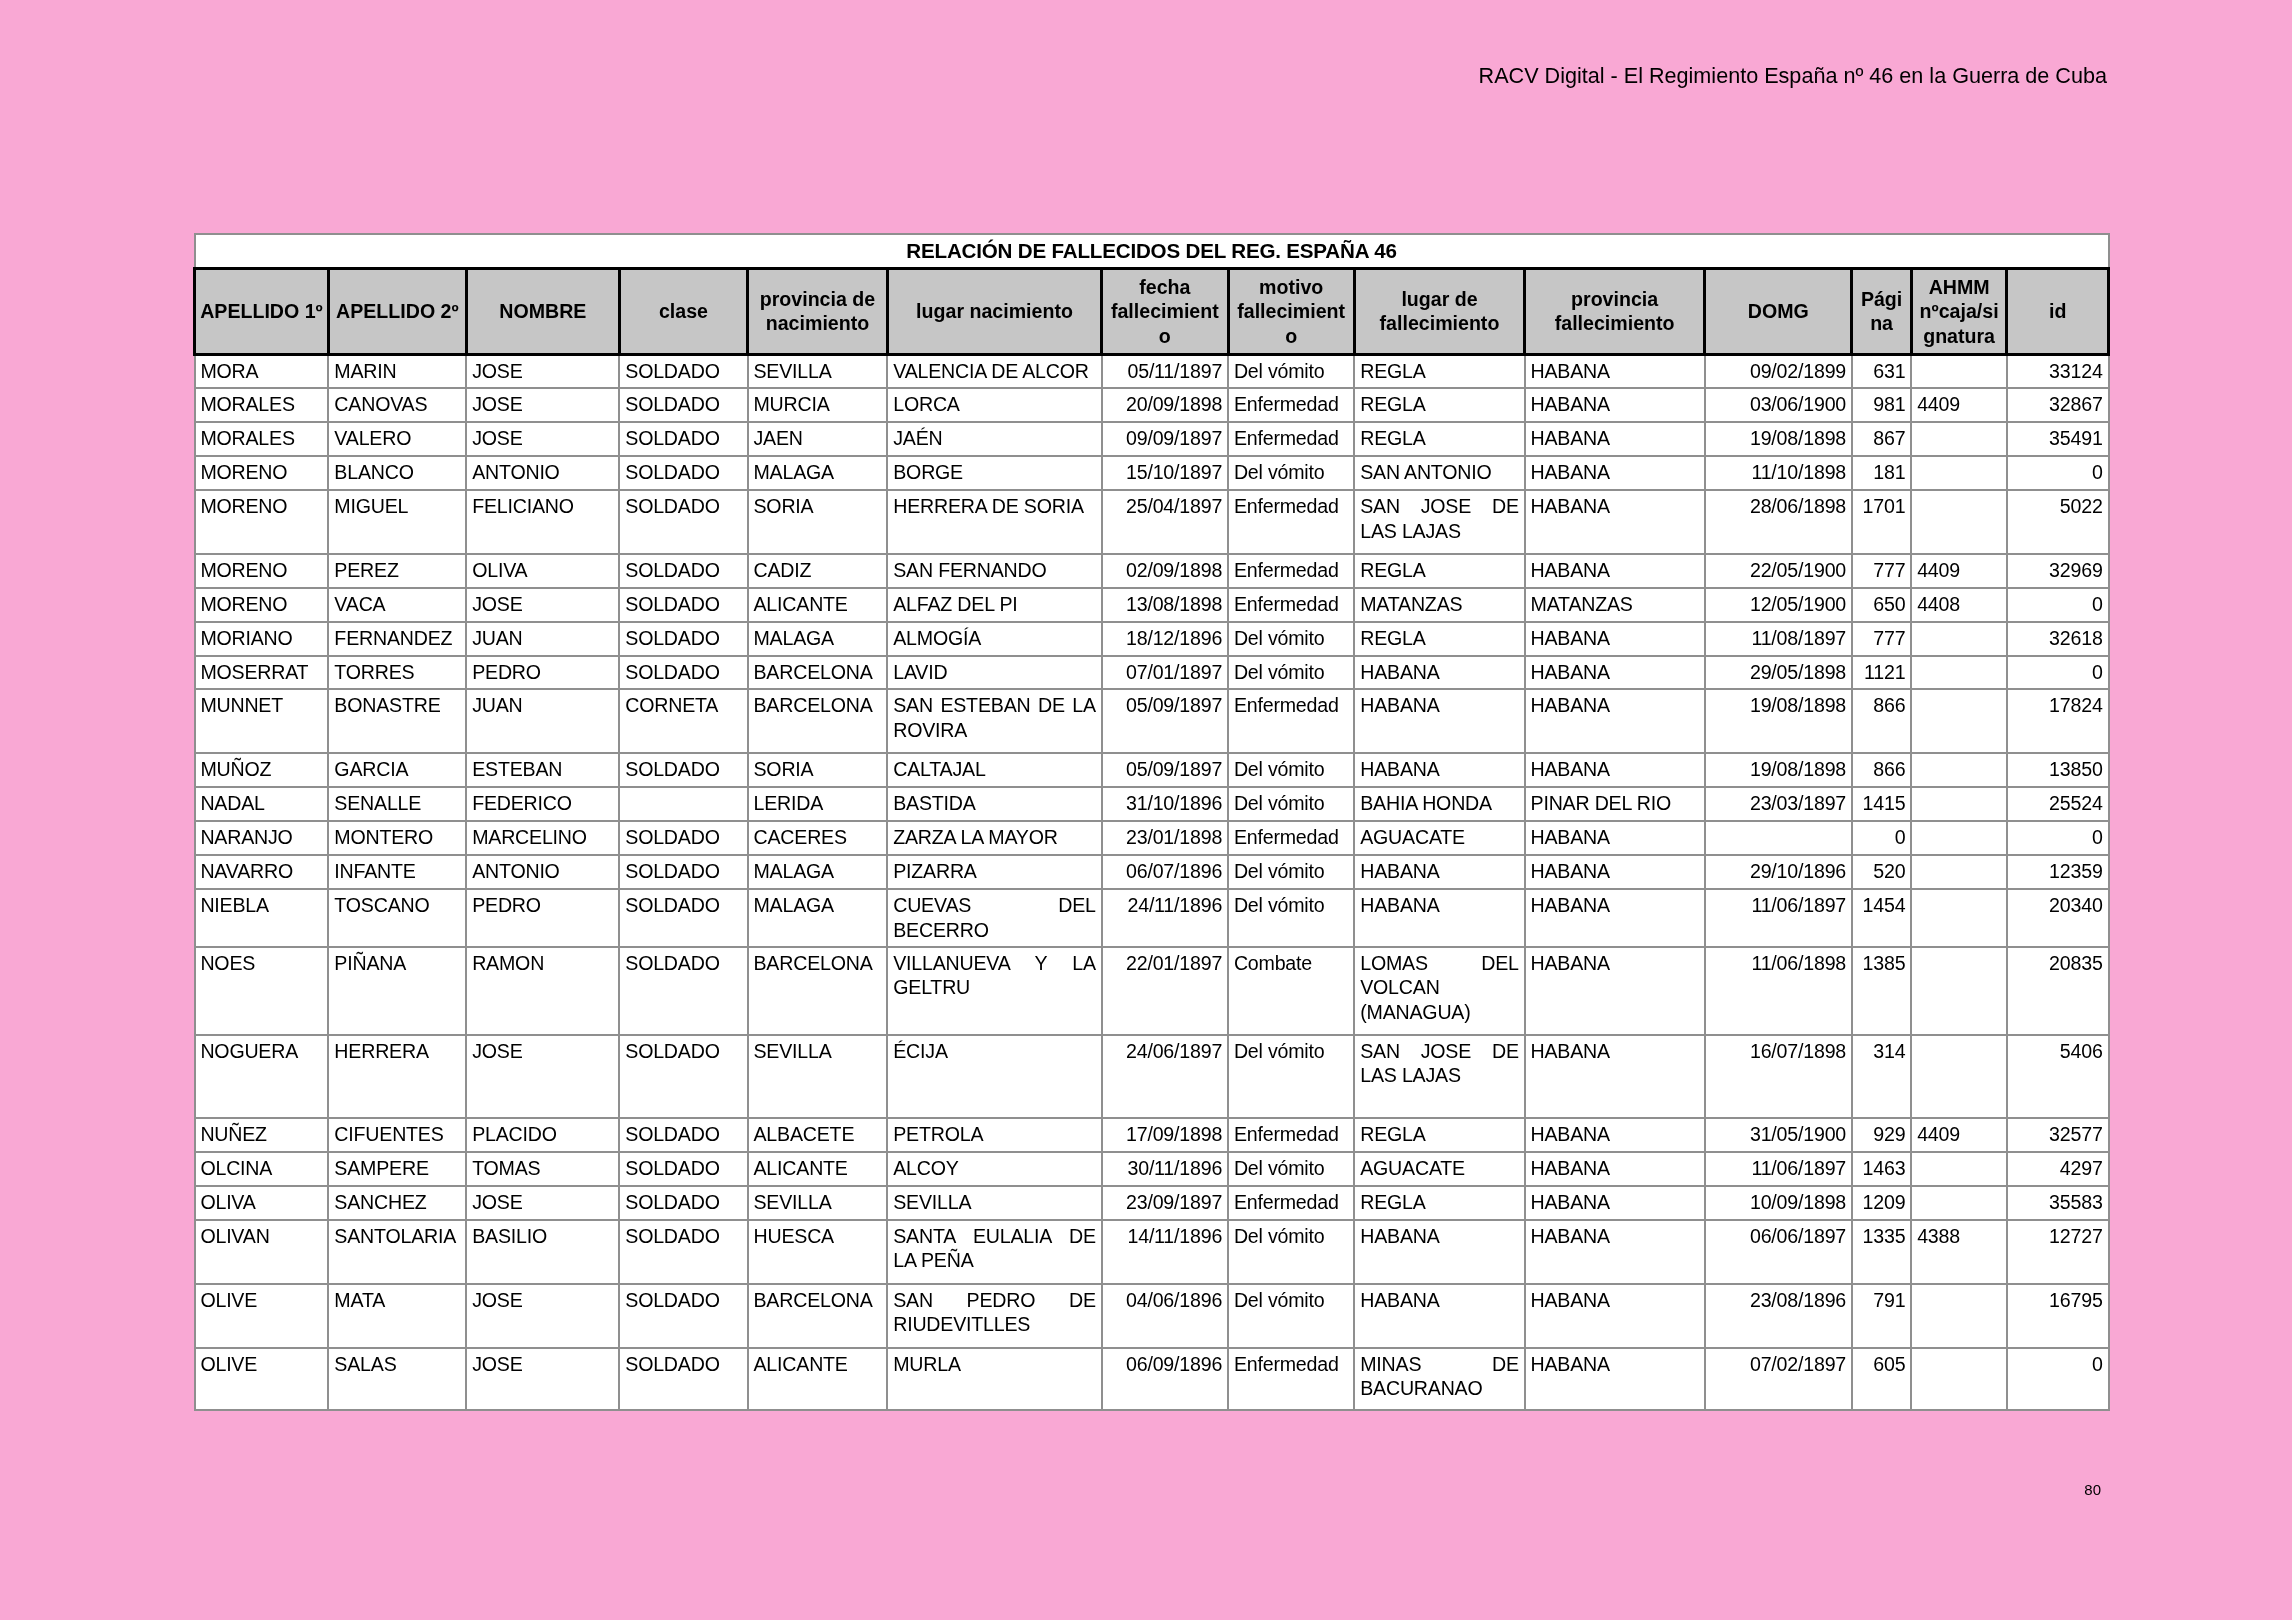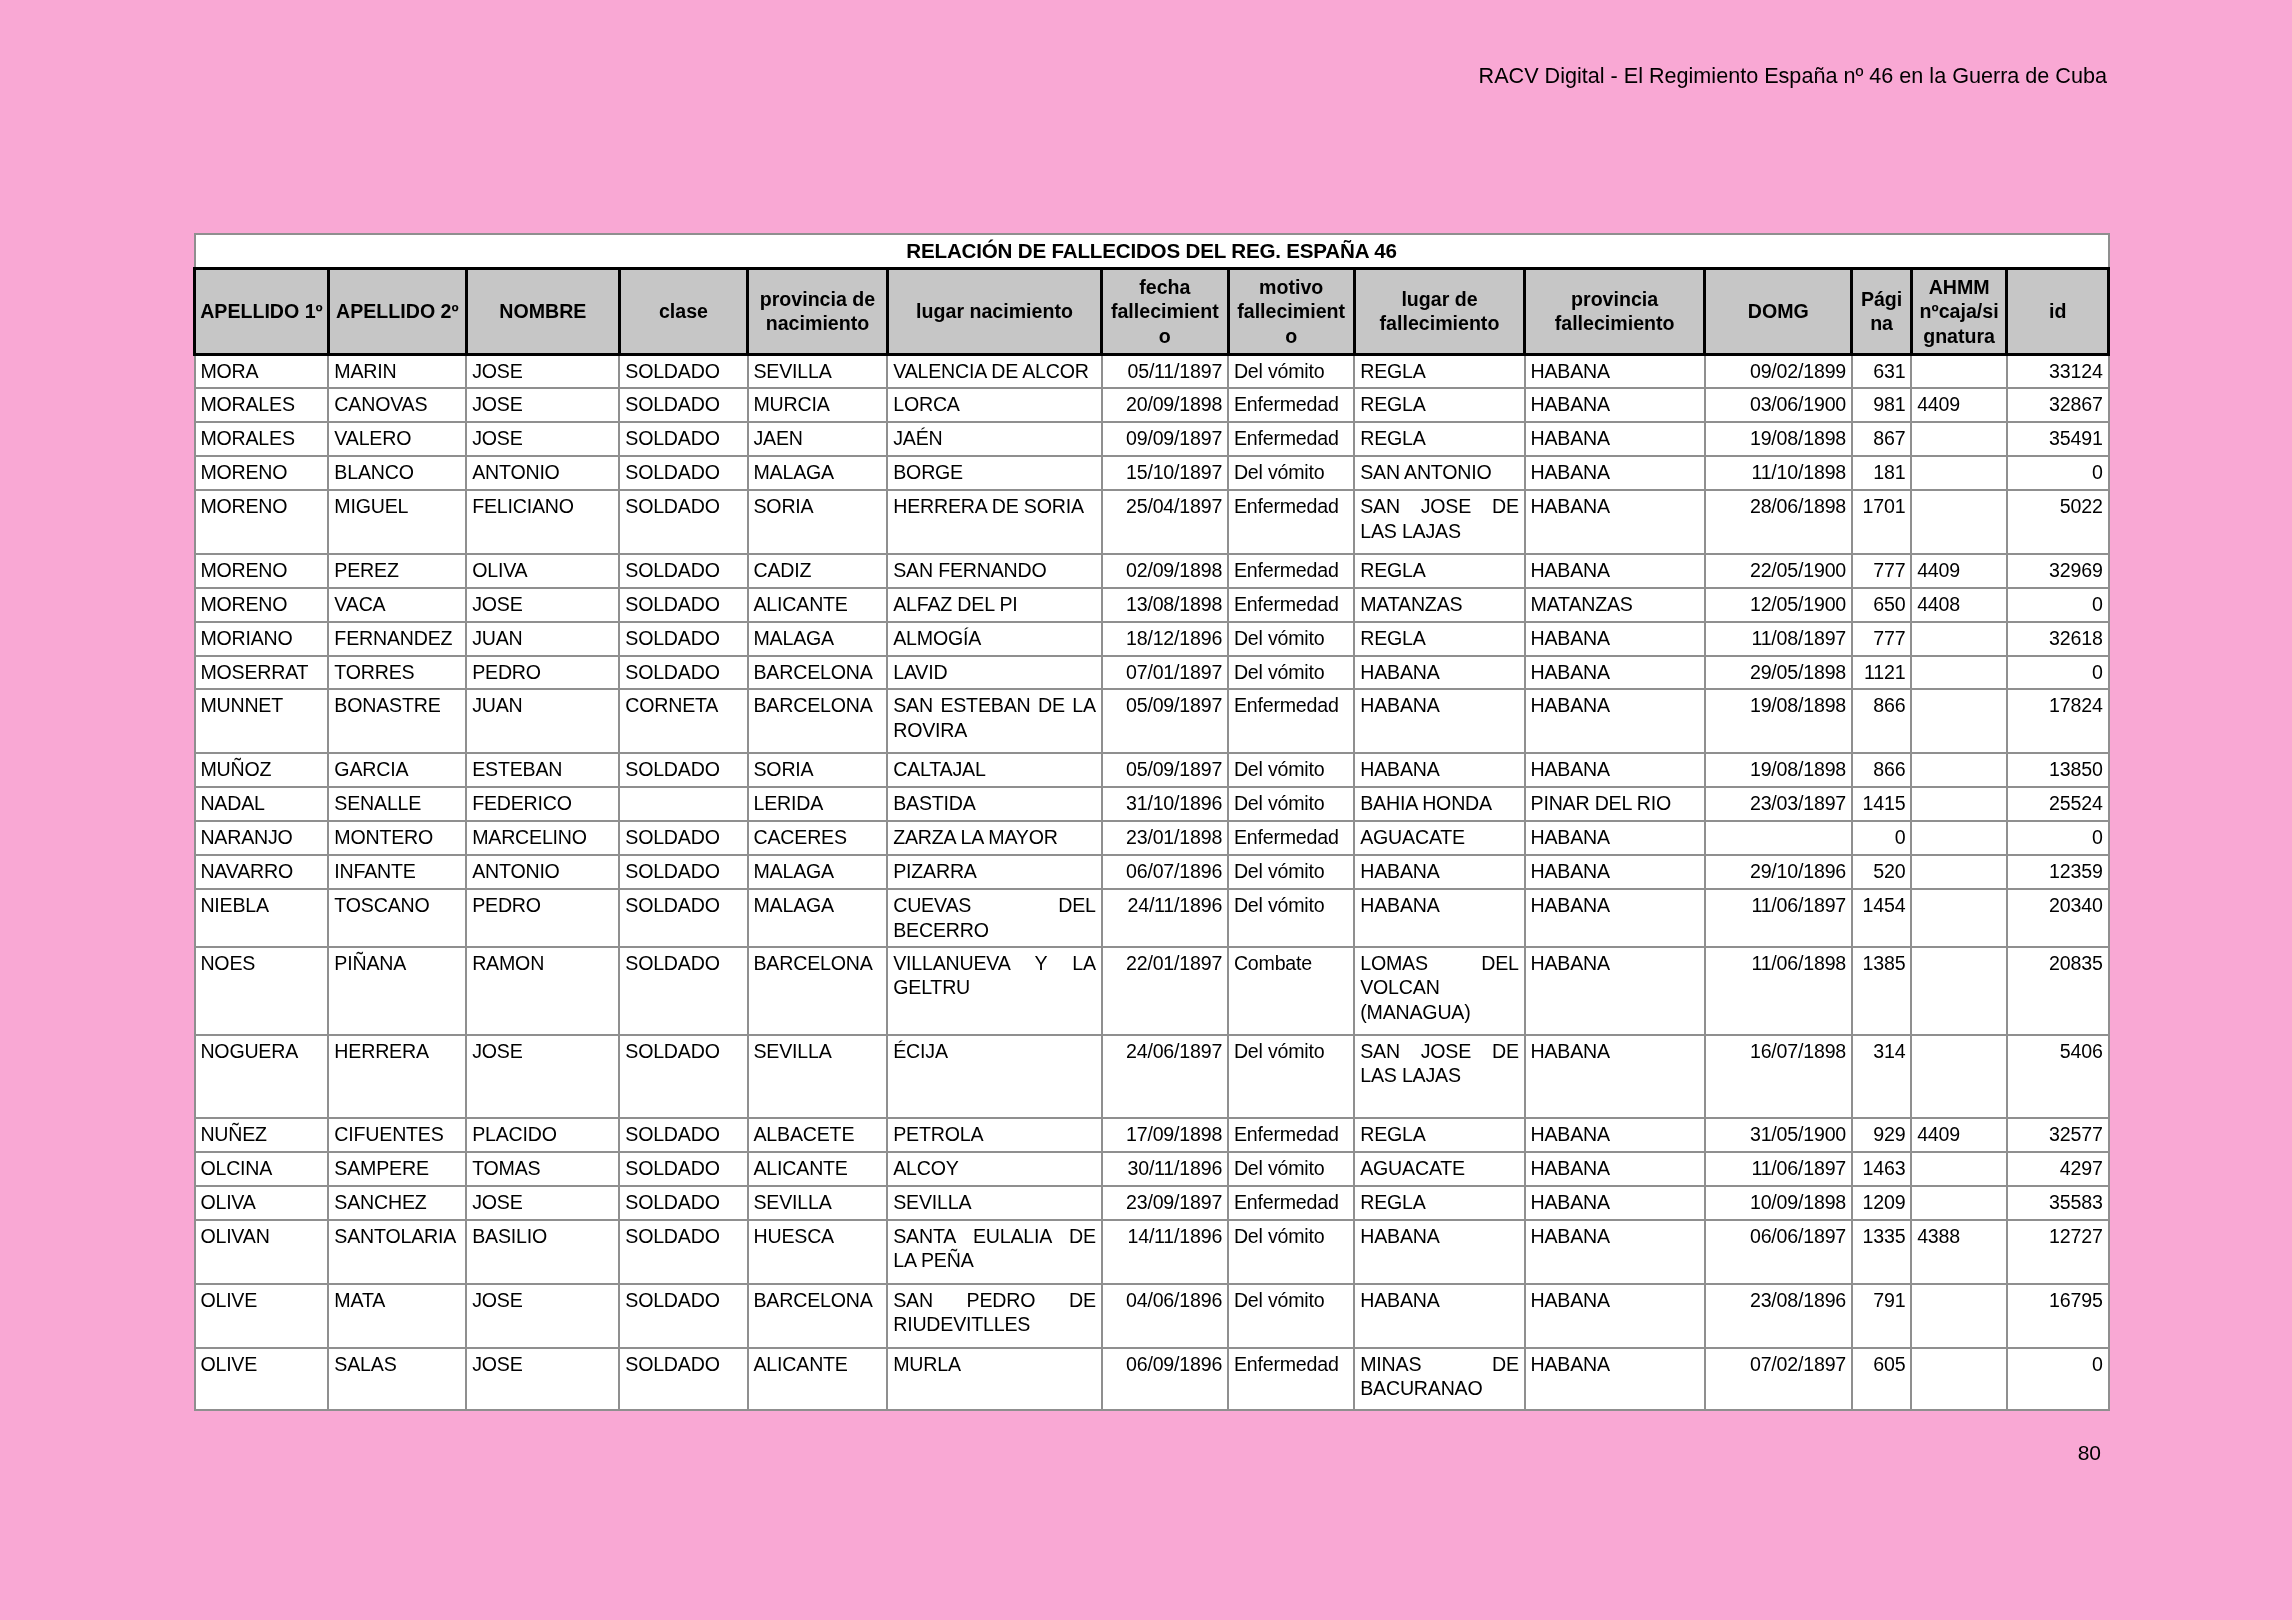--- a/index.html
+++ b/index.html
@@ -16,23 +16,23 @@
   .doc-header {
     position: absolute;
     top: 63px;
     right: 186px;
     font-size: 21.6px;
     color: #000;
     white-space: nowrap;
   }
   .page-number {
     position: absolute;
-    top: 1441px;
+    top: 1481px;
     right: 192px;
-    font-size: 21px;
+    font-size: 15px;
   }
   table.doc-table {
     position: absolute;
     left: 193px;
     top: 233px;
     width: 1917px;
     border-collapse: collapse;
     table-layout: fixed;
     font-size: 19.6px;
   }

